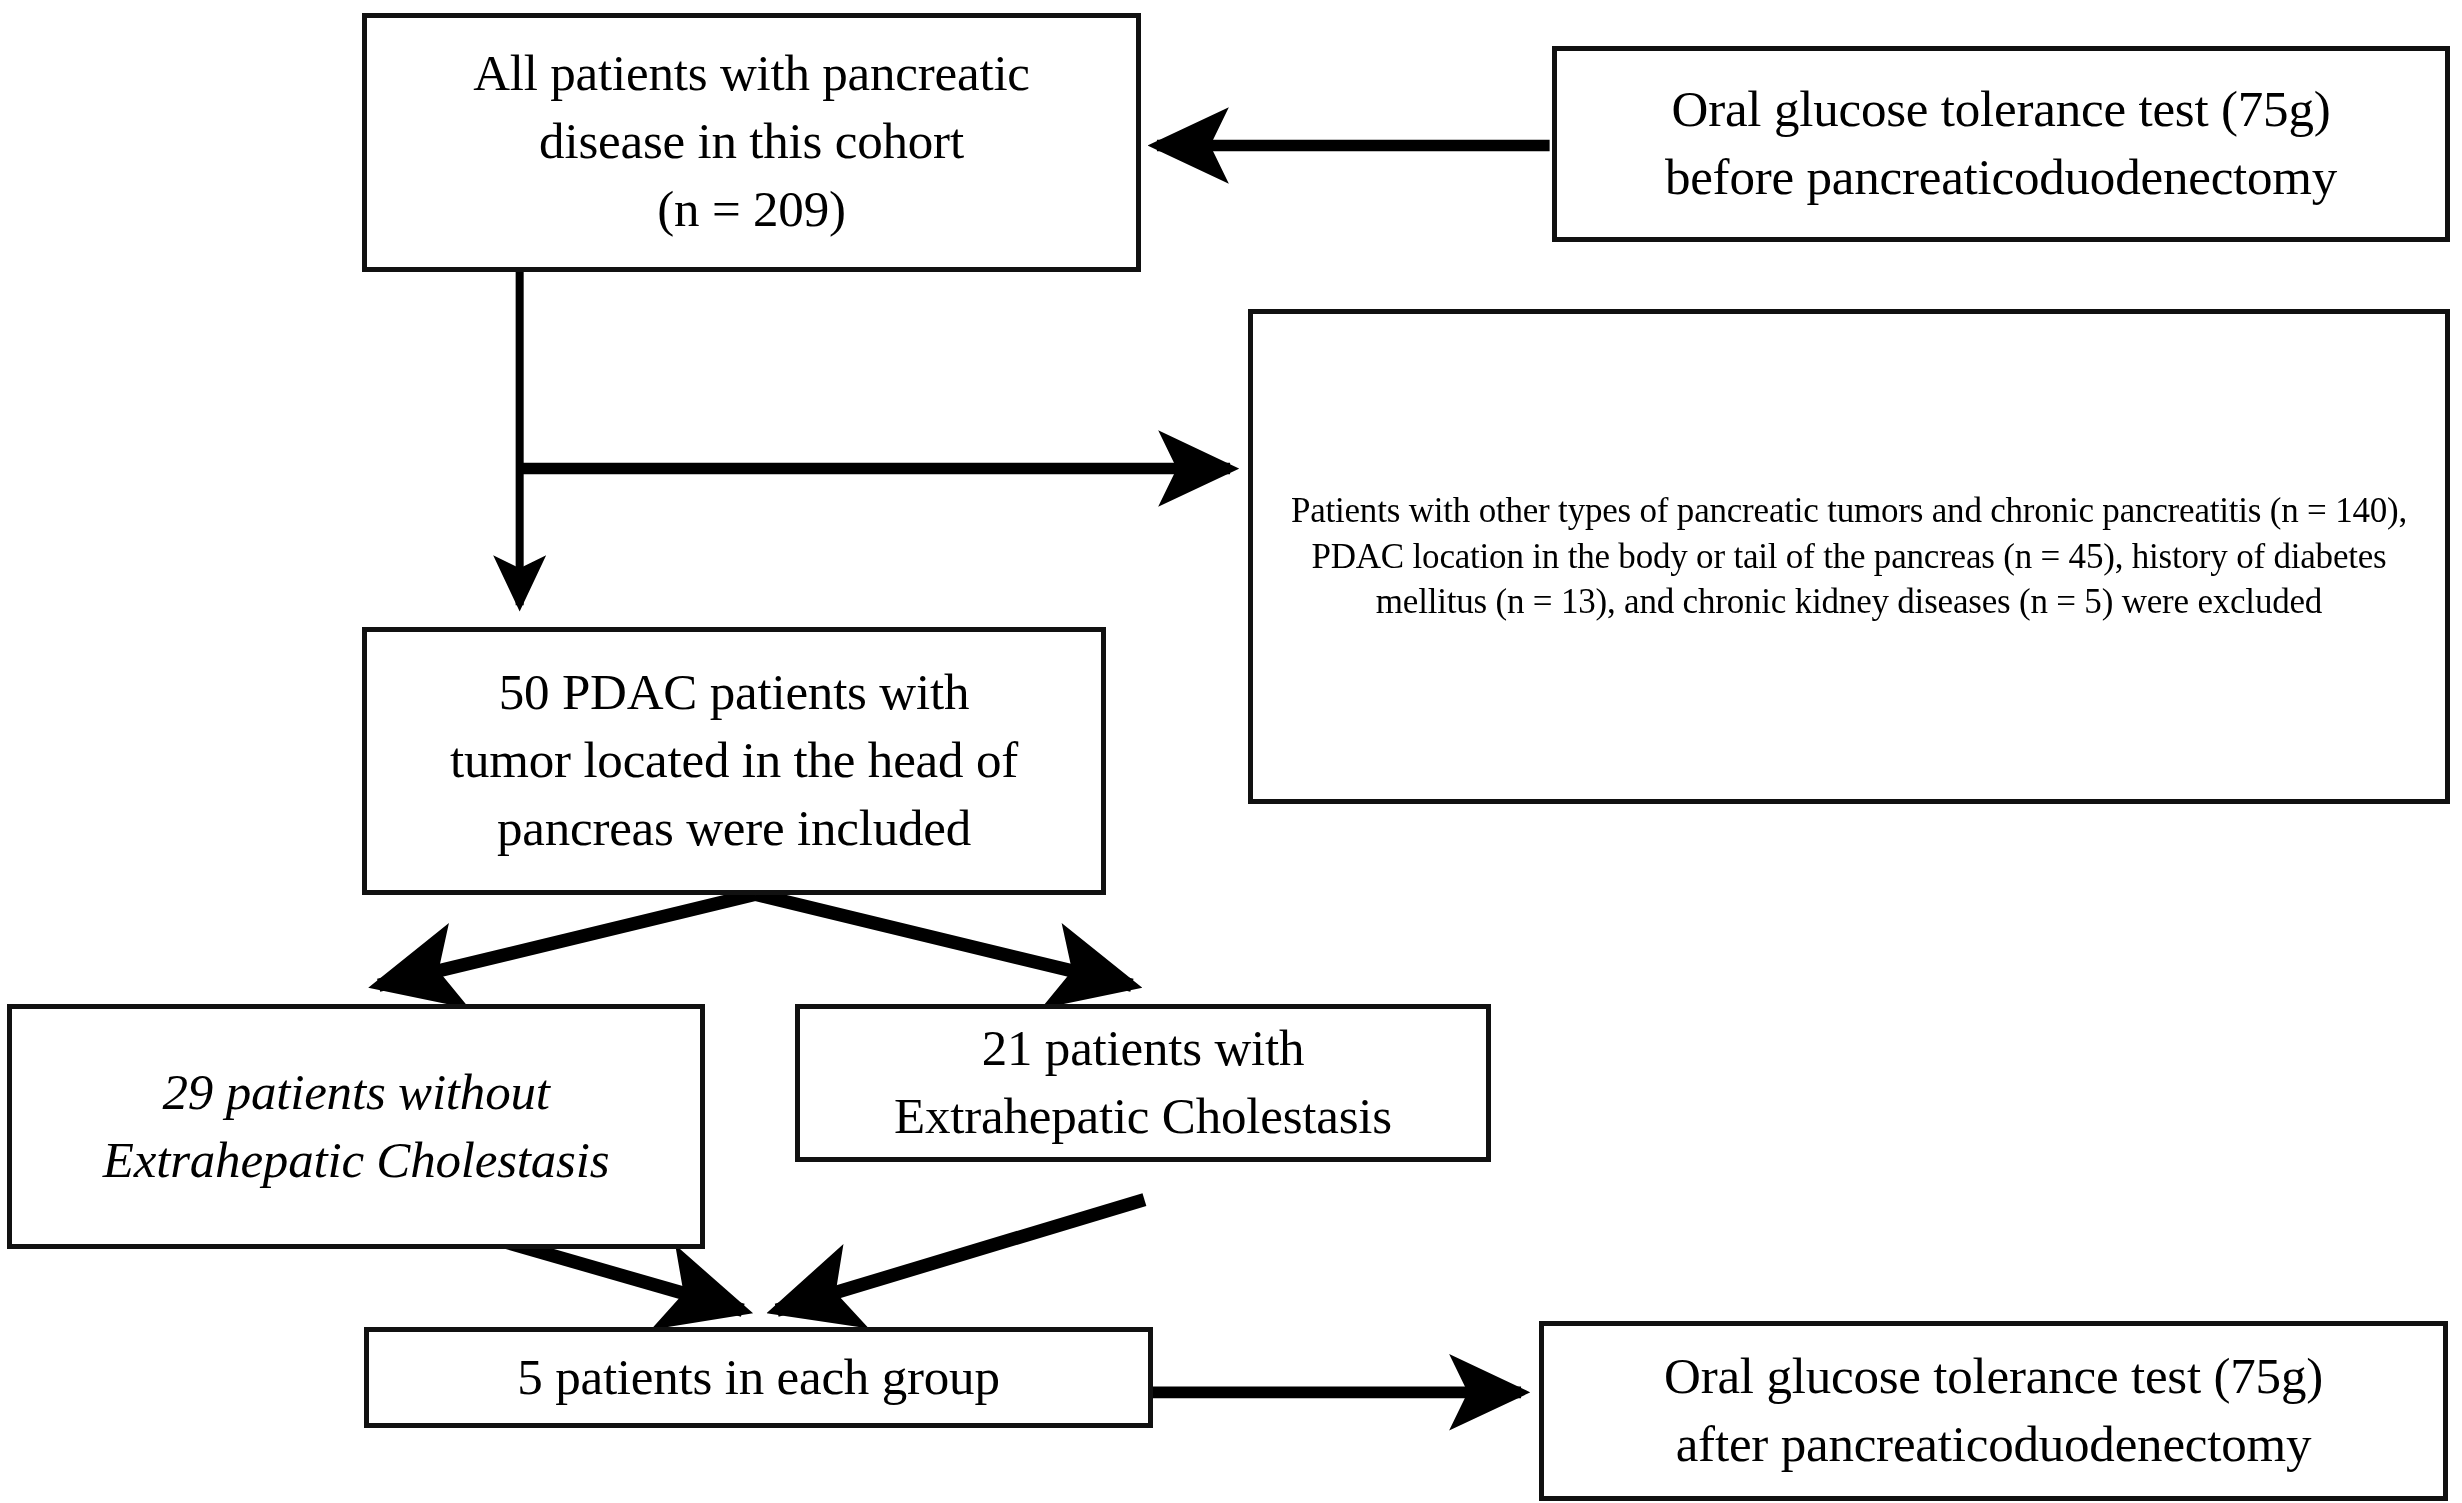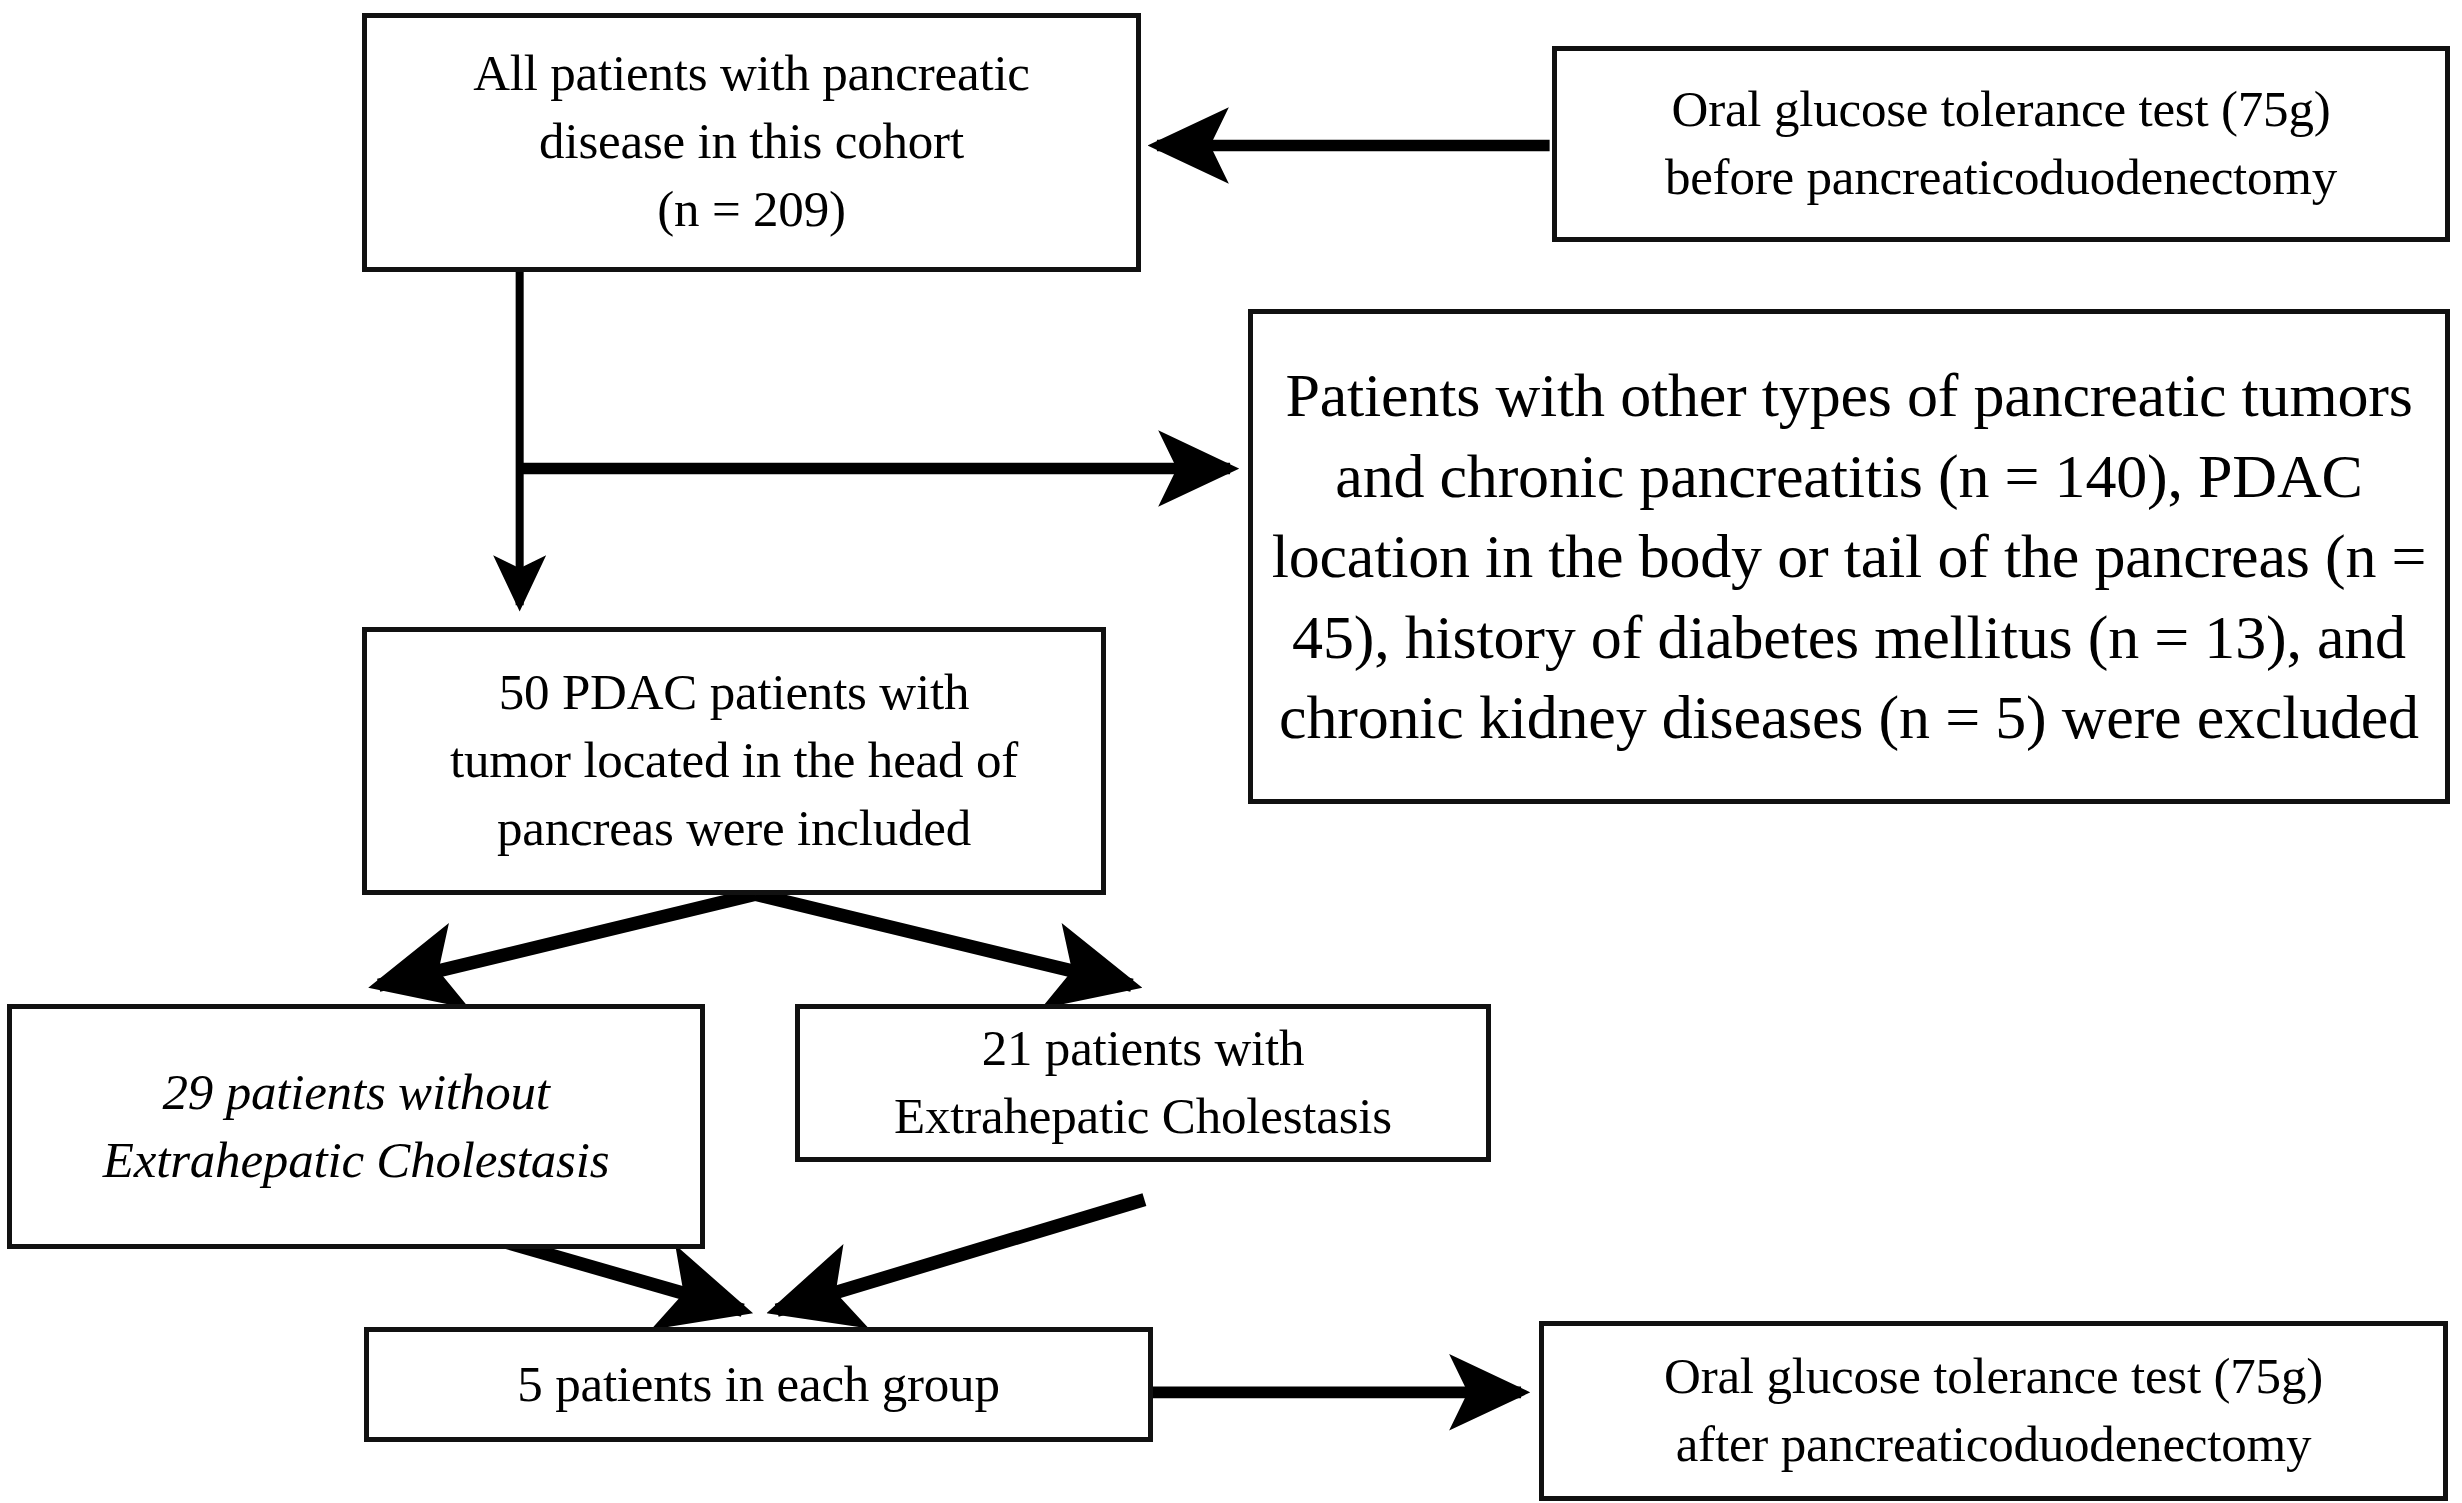--- a/index.html
+++ b/index.html
@@ -43,25 +43,25 @@
     font-size: 51px;
     line-height: 1.33;
     white-space: pre-line;
     letter-spacing: -0.2px;
   }
 
   
   #node-cohort      { left: 362px;  top: 12.5px;   width: 779px;  height: 259px; }
   #node-ogtt-before { left: 1552px; top: 46px;   width: 898px; height: 196px; }
   #node-excluded    { left: 1248px; top: 309px;  width: 1202px; height: 495px; }
-  #node-excluded .txt { font-size: 62px; line-height: 1.30; }
+  #node-excluded .txt { font-size: 35px; line-height: 1.30; }
   #node-pdac        { left: 362px;  top: 627px;  width: 744px;  height: 268px; }
   #node-without     { left: 7.1px;    top: 1004px; width: 698px;  height: 245px; font-style: italic; }
   #node-with        { left: 795px;  top: 1004px; width: 696px;  height: 158px; }
-  #node-five        { left: 364px;  top: 1327px; width: 789px;  height: 115px; justify-content: flex-end; }
+  #node-five        { left: 364px;  top: 1327px; width: 789px;  height: 101px; justify-content: flex-end; }
   #node-ogtt-after  { left: 1539px; top: 1321px; width: 909px; height: 180px; }
 </style>
 </head>
 <body>
 
 <div id="canvas">
 
   <svg id="edges" viewBox="0 0 2758 1684" xmlns="http://www.w3.org/2000/svg">
     <defs>
       <marker id="ah" markerWidth="7" markerHeight="7" refX="6.2" refY="3.5" orient="auto" markerUnits="strokeWidth">

